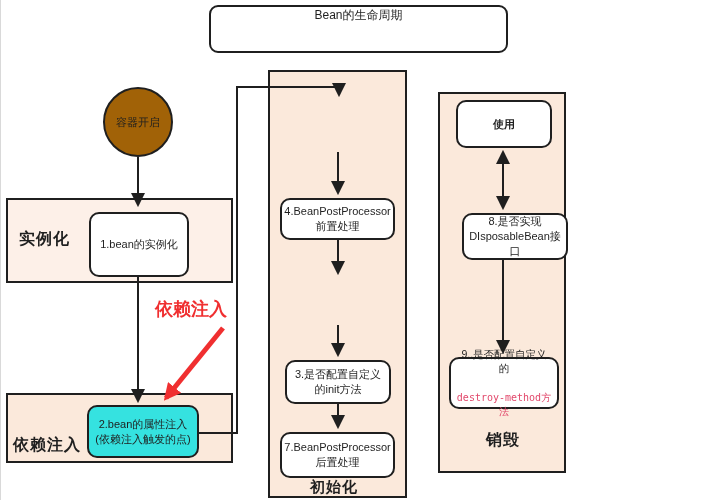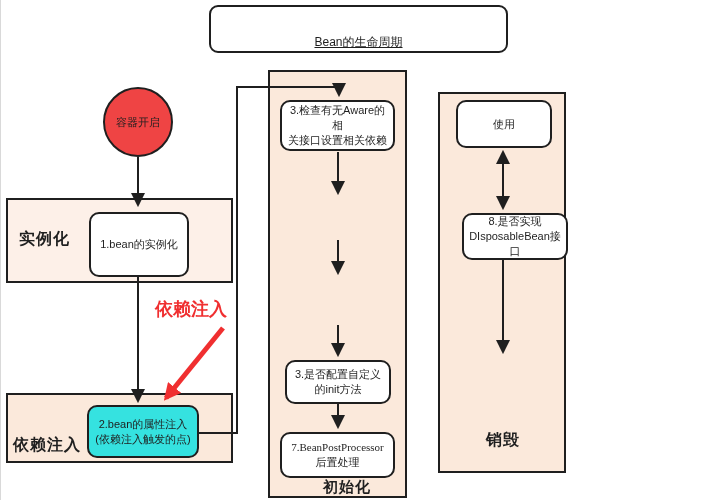--- a/index.html
+++ b/index.html
@@ -13,45 +13,45 @@
   .fill-warm{background:#fbe9db;}
   .node{
     position:absolute;border:2px solid #1f1f1f;border-radius:10px;background:#ffffff;
     box-sizing:border-box;display:flex;align-items:center;justify-content:center;
     text-align:center;font-size:11px;line-height:1.35;white-space:pre-line;padding:2px 3px;
   }
   .stage-label{position:absolute;font-size:16px;font-weight:600;letter-spacing:1px;}
   #title-box{
     position:absolute;left:208px;top:5px;width:299px;height:48px;background:#ffffff;
     border:2px solid #1f1f1f;border-radius:9px;box-sizing:border-box;
-    display:flex;align-items:flex-end;justify-content:center;font-size:12px;text-decoration:underline;
+    display:flex;align-items:flex-start;justify-content:center;font-size:12px;
   }
   #start-circle{
     position:absolute;left:102px;top:87px;width:70px;height:70px;border-radius:50%;
-    background:#ef4444;border:2px solid #1f1f1f;box-sizing:border-box;
+    background:#a16207;border:2px solid #1f1f1f;box-sizing:border-box;
     display:flex;align-items:center;justify-content:center;font-size:11px;text-align:right;
   }
   #stage-instantiation{left:5px;top:198px;width:227px;height:85px;}
   #label-instantiation{left:18px;top:229px;}
   #node-step1{left:88px;top:212px;width:100px;height:65px;}
   #stage-injection{left:5px;top:393px;width:227px;height:70px;}
   #label-injection{left:12px;top:435px;font-size:16px;}
   #node-step2{
     left:86px;top:405px;width:112px;height:53px;background:#35e2e0;
     border-width:2.5px;font-size:11px;
   }
   #stage-init{left:267px;top:70px;width:139px;height:428px;}
   #node-step3{left:279px;top:100px;width:115px;height:51px;}
   #node-step4{left:279px;top:198px;width:115px;height:42px;}
   #node-step5{left:284px;top:278px;width:106px;height:47px;}
   #node-step6{left:284px;top:360px;width:106px;height:44px;}
-  #node-step7{left:279px;top:432px;width:115px;height:46px;font-family:Liberation Serif, serif;}
-  #label-init{left:322px;top:478px;font-size:15px;}
+  #node-step7{left:279px;top:432px;width:115px;height:46px;}
+  #label-init{left:309px;top:478px;font-size:15px;}
   #stage-destroy{left:437px;top:92px;width:128px;height:381px;}
-  #node-use{left:455px;top:100px;width:96px;height:48px;}
+  #node-use{left:455px;top:100px;width:96px;height:48px;font-weight:bold;}
   #node-step8{left:450px;top:213px;width:106px;height:47px;margin-left:11px;}
   #node-step9{left:448px;top:357px;width:110px;height:52px;font-size:10.5px;}
   #label-destroy{left:485px;top:430px;}
   #node-step9 .code{
     font-family:"DejaVu Sans Mono","Liberation Mono",monospace;
     color:#e2486b;font-size:10px;
   }
   #di-annotation{
     position:absolute;left:154px;top:297px;font-size:18px;font-weight:700;color:#f02f30;
   }
@@ -106,26 +106,31 @@
   </div>
 
   <div class="stage-label" id="label-instantiation">实例化</div>
   <div class="stage-label" id="label-injection">依赖注入</div>
   <div class="stage-label" id="label-init">初始化</div>
   <div class="stage-label" id="label-destroy">销毁</div>
 
   <div class="node" id="node-step1">1.bean的实例化</div>
   <div class="node" id="node-step2">2.bean的属性注入
 (依赖注入触发的点)</div>
-  <div class="node" id="node-step3">3.检查有无Aware的相
-关接口设置相关依赖</div>
+  <div class="node" id="node-step4">4.BeanPostProcessor
+前置处理</div>
   <div class="node" id="node-step6">3.是否配置自定义
 的init方法</div>
   <div class="node" id="node-step7">7.BeanPostProcessor
 后置处理</div>
   <div class="node" id="node-use">使用</div>
   <div class="node" id="node-step8">8.是否实现
 DIsposableBean接
 口</div>
+  <div class="node" id="node-step9">
+    <span><span>9..是否配置自定义
+的</span><br>
+    <span class="code">destroy-method方法</span></span>
+  </div>
 
   <div id="di-annotation">依赖注入</div>
 
 </div>
 
 </body></html>

